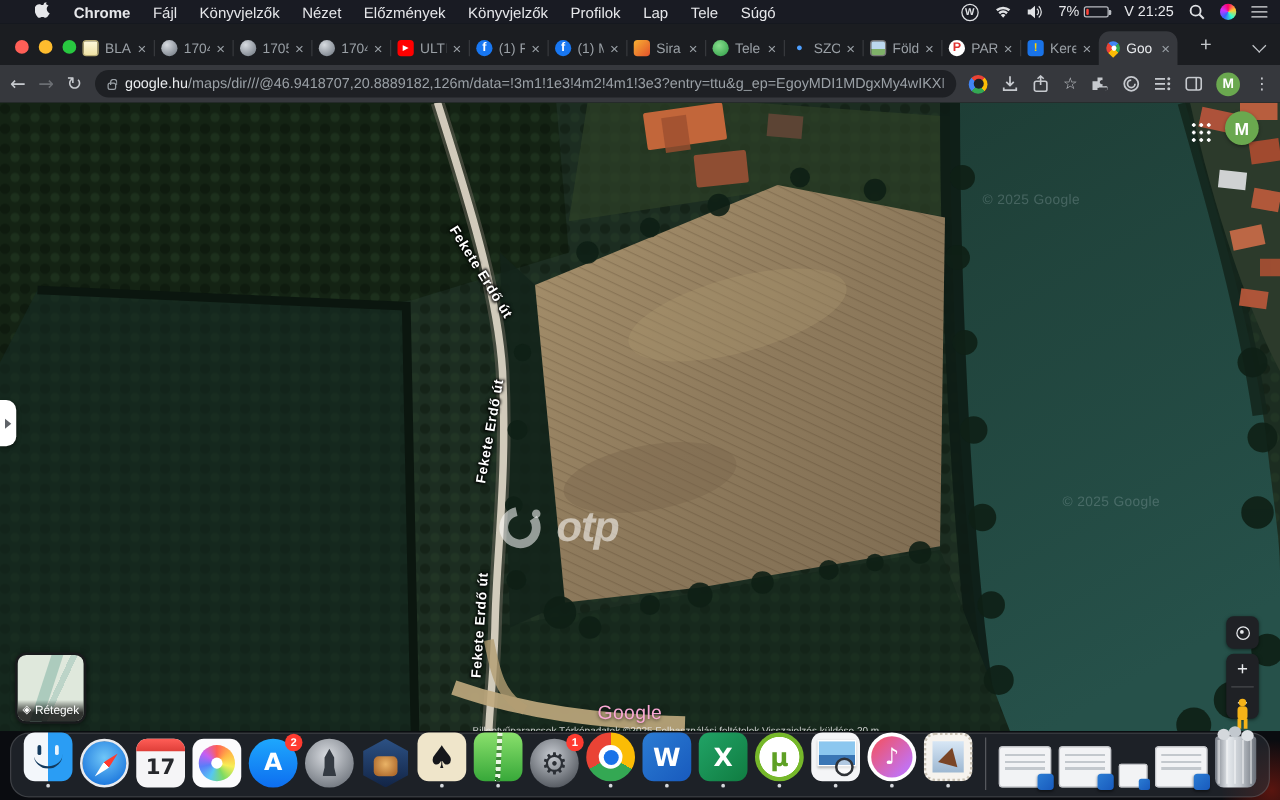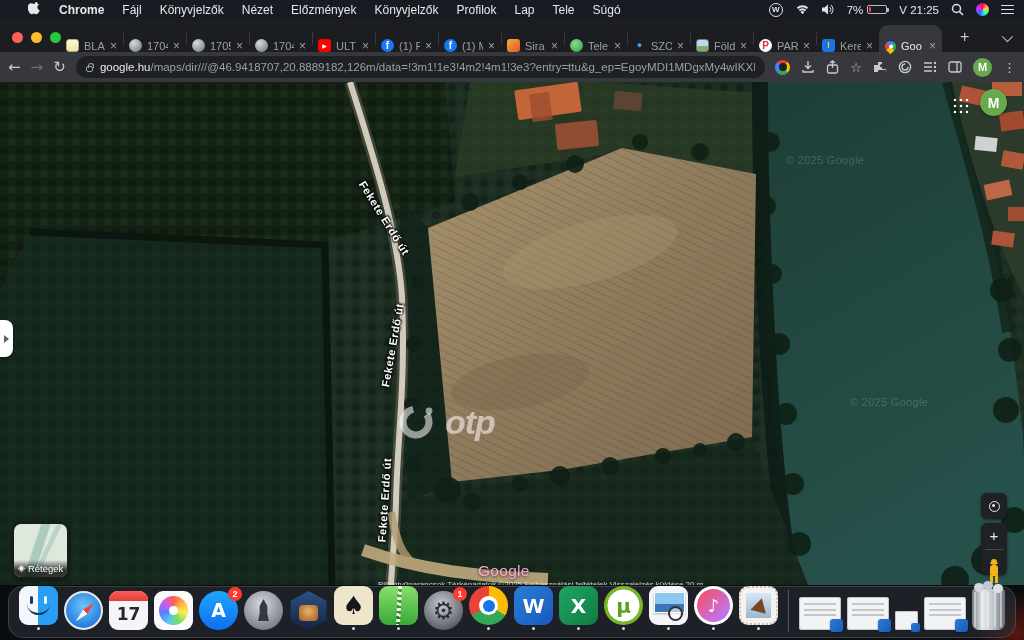--- a/index.html
+++ b/index.html
@@ -24,21 +24,21 @@
   .siri{width:13px;height:13px;border-radius:50%;background:conic-gradient(#f06,#fc3,#3fc,#36f,#c3f,#f06);}
   .cc-lines{display:flex;flex-direction:column;gap:2.5px;}
   .cc-lines i{display:block;width:13px;height:1.6px;background:#dfe1e4;border-radius:1px;}
 
   
   .tabstrip{position:absolute;top:19px;left:0;right:0;height:33px;background:#1b1d21;z-index:49;}
   .lights{position:absolute;left:12px;top:13px;display:flex;gap:8px;}
   .light{width:11px;height:11px;border-radius:50%;}
   .l-red{background:#ff5f57;}.l-yellow{background:#febc2e;}.l-green{background:#28c840;}
   .tabs-wrap{position:absolute;left:60px;top:6px;bottom:0;display:flex;align-items:flex-end;}
-  .tab{display:flex;align-items:flex-end;gap:5px;width:63px;height:27px;padding:0 6px;
+  .tab{display:flex;align-items:center;gap:5px;width:63px;height:27px;padding:0 6px;
     color:#9aa0a6;font-size:11px;position:relative;}
   .tab+.tab::before{content:"";position:absolute;left:0;top:7px;height:13px;width:1px;background:rgba(255,255,255,.12);}
   .tab.active{background:#36383d;border-radius:9px 9px 0 0;color:#e8eaed;}
   .tab.active::before{display:none;}
   .tlabel{flex:1;min-width:0;overflow:hidden;white-space:nowrap;}
   .tclose{font-size:12px;color:#9aa0a6;flex:none;line-height:1;}
   .fav{flex:none;width:13px;height:13px;border-radius:3px;display:flex;align-items:center;justify-content:center;
     font-size:9px;font-weight:bold;line-height:1;}
   .fav-notes{background:linear-gradient(#fdf7da,#efe3a6);border:0.5px solid #b9ad77;}
   .fav-globe{border-radius:50%;background:radial-gradient(circle at 35% 30%,#d7dbe0,#848b94 75%);}

